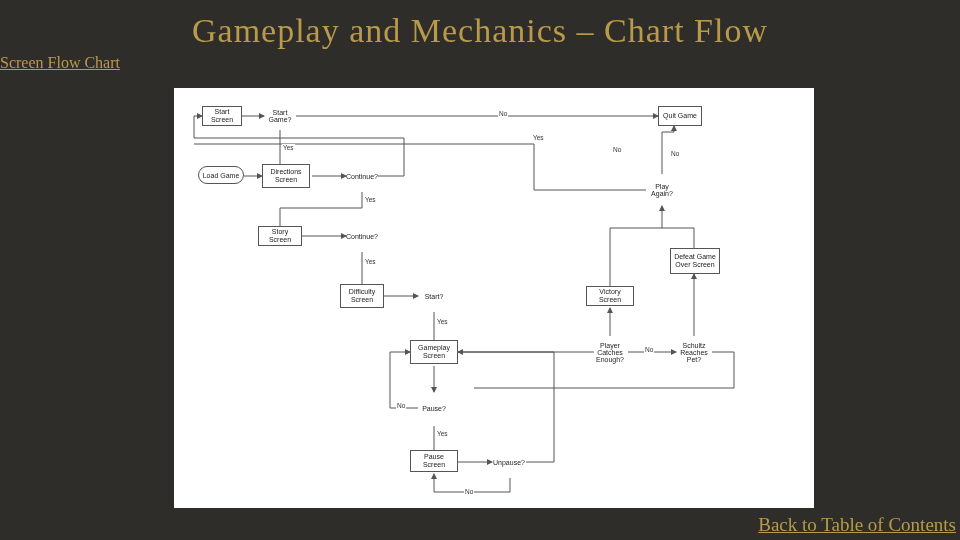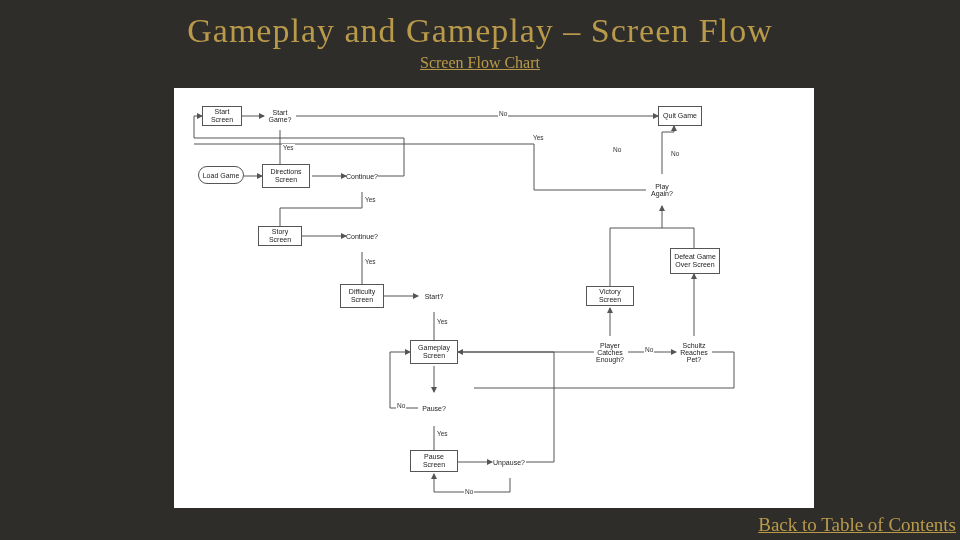--- a/index.html
+++ b/index.html
@@ -14,21 +14,21 @@
     color:#b89a4a;
     font-size:34px;
     text-align:center;
     padding-top:12px;
     font-weight:400;
     letter-spacing:1px;
   }
   .subtitle {
     color:#b89a4a;
     font-size:16px;
-    text-align:center;
+    text-align:left;
     margin-top:4px;
     text-decoration:underline;
     font-weight:400;
   }
   .chart {
     position:absolute;
     left:174px; top:88px;
     width:640px; height:420px;
     background:#fff;
   }
@@ -92,21 +92,21 @@
     bottom:4px;
     color:#b89a4a;
     font-size:19px;
     text-decoration:underline;
     cursor:pointer;
   }
 </style>
 </head>
 <body>
 
-<div class="title">Gameplay and Gameplay – Screen Flow</div>
+<div class="title">Gameplay and Mechanics – Chart Flow</div>
 <div class="subtitle">Screen Flow Chart</div>
 
 <div class="chart">
 
   <svg viewBox="0 0 640 420">
     <defs>
       <marker id="ah" markerWidth="6" markerHeight="6" refX="5" refY="3" orient="auto">
         <path d="M0,0 L6,3 L0,6 z" fill="#555"></path>
       </marker>
     </defs>

